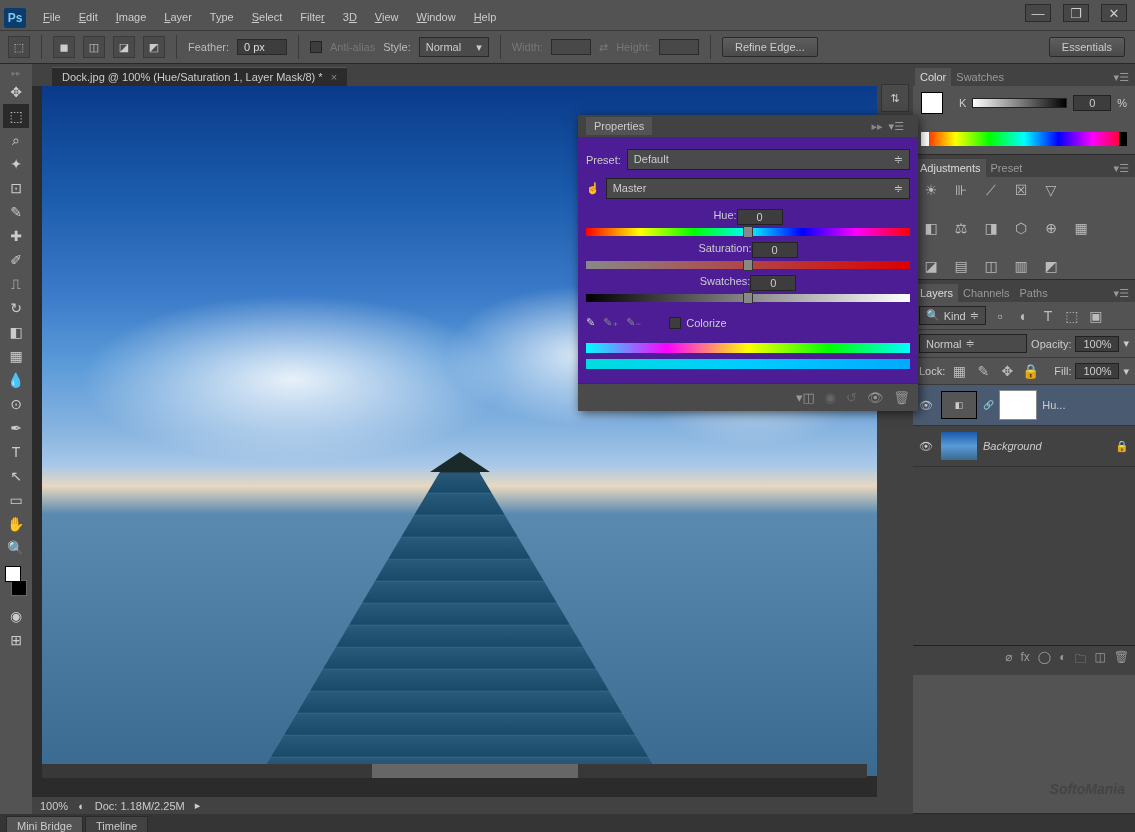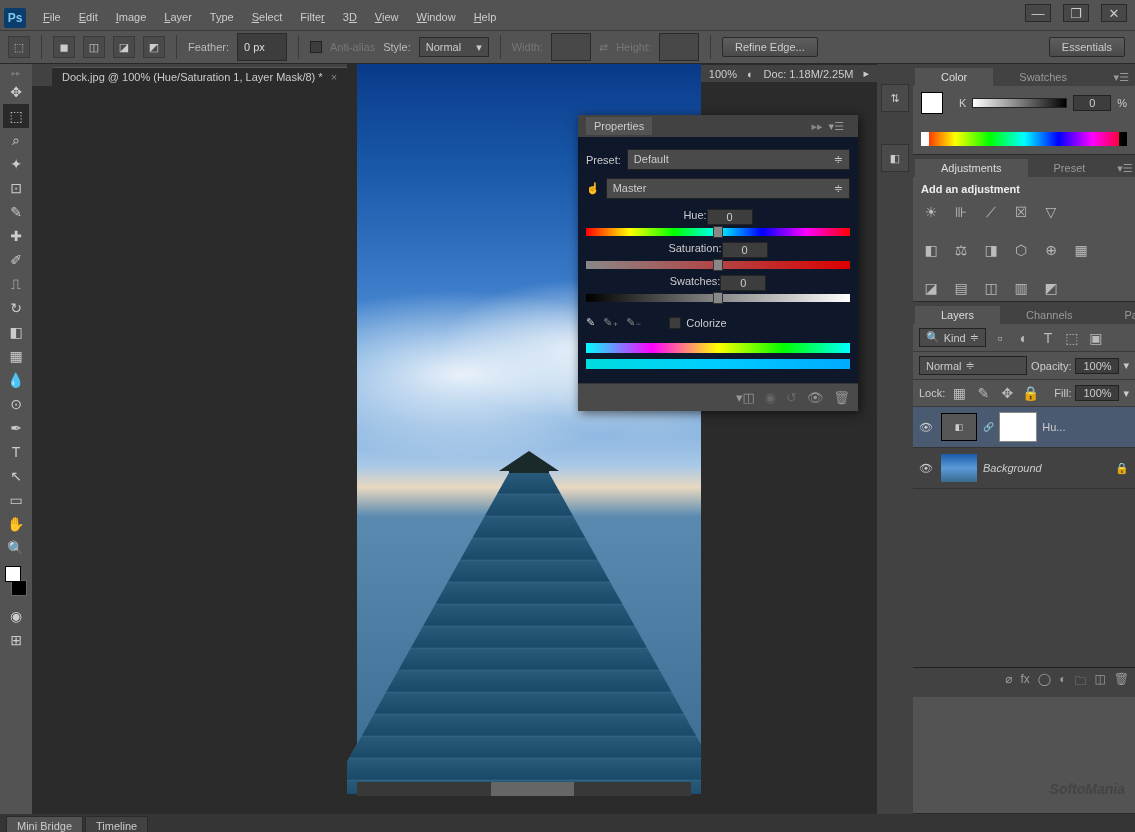--- a/index.html
+++ b/index.html
@@ -8,52 +8,52 @@
 .window-controls{position:absolute;top:4px;right:8px;display:flex;gap:12px}
 .window-controls span{width:26px;height:18px;background:#474747;display:flex;align-items:center;justify-content:center;font-size:13px;cursor:pointer;border:1px solid #2a2a2a}
 .menubar{height:22px;display:flex;align-items:flex-start;padding:0 4px;background:#535353}
 .ps-logo{width:22px;height:20px;background:#0a3d6b;color:#7ec8f0;font-weight:bold;font-size:12px;display:flex;align-items:center;justify-content:center;border-radius:2px;margin-right:8px}
 .menubar .menu-item{padding:3px 9px;cursor:pointer}
 .menubar .menu-item u{text-decoration:underline}
 .options-bar{height:34px;background:#535353;border-top:1px solid #3a3a3a;border-bottom:1px solid #282828;display:flex;align-items:center;padding:0 8px;gap:8px}
 .opt-icon{width:22px;height:22px;border:1px solid #3a3a3a;display:flex;align-items:center;justify-content:center;cursor:pointer;background:#4a4a4a}
 .opt-sep{width:1px;height:24px;background:#3a3a3a;margin:0 3px}
 .opt-label{color:#bbb}
-.opt-input{background:#3d3d3d;border:1px solid #2a2a2a;padding:2px 6px;width:50px;color:#ddd;height:28px}
+.opt-input{background:#3d3d3d;border:1px solid #2a2a2a;padding:2px 6px;width:50px;color:#ddd;height:16px}
 .opt-dropdown{background:#4a4a4a;border:1px solid #2a2a2a;padding:2px 6px;width:70px;display:flex;justify-content:space-between;align-items:center;height:20px}
 .opt-btn{background:linear-gradient(#5e5e5e,#4a4a4a);border:1px solid #2a2a2a;padding:3px 12px;cursor:pointer;border-radius:2px}
 .essentials{position:absolute;right:10px}
 .main-area{display:flex;height:calc(100% - 82px)}
 .tool-panel{width:32px;background:#535353;display:flex;flex-direction:column;align-items:center;padding-top:4px;gap:0}
 .tool-btn{width:26px;height:24px;display:flex;align-items:center;justify-content:center;cursor:pointer;color:#ccc;font-size:14px}
 .tool-btn.active{background:#2a2a2a}
 .color-swatches{width:26px;height:30px;position:relative;margin-top:6px}
 .color-fg{position:absolute;width:16px;height:16px;background:#fff;border:1px solid #000;top:0;left:2px;z-index:2}
 .color-bg{position:absolute;width:16px;height:16px;background:#000;border:1px solid #666;bottom:0;right:2px}
-.canvas-area{flex:1;background:#2b2b2b;display:flex;flex-direction:row;position:relative}
+.canvas-area{flex:1;background:#2b2b2b;display:flex;flex-direction:column;position:relative}
 .doc-tab-bar{height:22px;background:#424242;display:flex;align-items:flex-end;padding-left:20px}
 .doc-tab{background:#2b2b2b;padding:3px 10px;color:#eee;font-size:11px;display:flex;align-items:center;gap:8px;border-top:1px solid #555}
 .doc-tab .close-x{color:#888;cursor:pointer}
 .canvas{flex:1;position:relative;background:#2b2b2b;overflow:hidden}
 .image{position:absolute;left:10px;top:0;right:0;bottom:20px;background:linear-gradient(180deg,#0a3a8a 0%,#1a5aaa 15%,#3a7ac8 30%,#5a9ad8 40%,#88b4e0 50%,#a8c8e8 55%,#e8d8c0 58%,#5a8ab0 62%,#3a6a90 100%)}
 .clouds{position:absolute;top:25%;left:0;right:0;height:35%;background:radial-gradient(ellipse 300px 120px at 30% 50%,rgba(255,255,255,0.85),transparent 70%),radial-gradient(ellipse 200px 100px at 65% 40%,rgba(255,255,255,0.8),transparent 70%),radial-gradient(ellipse 150px 80px at 85% 55%,rgba(220,230,240,0.7),transparent 70%)}
 .pier{position:absolute;bottom:0;left:50%;transform:translateX(-50%);width:400px;height:44%;background:linear-gradient(180deg,transparent 0%,transparent 100%);clip-path:polygon(45% 0,55% 0,100% 100%,0 100%)}
 .pier-surface{position:absolute;inset:0;background:repeating-linear-gradient(180deg,#2a5a7a 0px,#1a4a6a 20px,#3a6a8a 22px),linear-gradient(90deg,transparent 0%,rgba(180,255,180,0.4) 10%,transparent 15%,transparent 85%,rgba(180,255,180,0.4) 90%,transparent 100%)}
 .hut{position:absolute;left:50%;top:53%;transform:translateX(-50%);width:60px;height:40px}
 .hut-roof{width:0;height:0;border-left:30px solid transparent;border-right:30px solid transparent;border-bottom:20px solid #1a2a2a;margin:0 auto}
 .hut-body{width:40px;height:20px;background:#1a2a2a;margin:0 auto}
 .status-bar-canvas{height:18px;background:#424242;display:flex;align-items:center;padding:0 8px;gap:10px;border-top:1px solid #2a2a2a}
 .bottom-tabs{height:22px;background:#353535;display:flex;align-items:flex-end;padding-left:6px}
 .bottom-tab{padding:3px 10px;background:#424242;border:1px solid #2a2a2a;margin-right:2px;cursor:pointer}
 .dock-strip{width:36px;background:#424242;display:flex;flex-direction:column;align-items:center;padding-top:20px;gap:6px}
 .dock-icon{width:28px;height:28px;display:flex;align-items:center;justify-content:center;background:#4a4a4a;cursor:pointer;border:1px solid #333}
 .right-panels{width:222px;background:#535353;display:flex;flex-direction:column}
 .panel{background:#535353;border-bottom:1px solid #2a2a2a}
 .panel-tabs{height:22px;display:flex;align-items:flex-end;background:#424242;padding-left:2px}
-.panel-tab{padding:3px 26px;cursor:pointer;color:#999}
+.panel-tab{padding:3px 5px;cursor:pointer;color:#999}
 .panel-tab.active{background:#535353;color:#ddd}
 .panel-menu{margin-left:auto;padding:2px 6px;cursor:pointer;color:#999}
 .panel-body{padding:6px 8px}
 .color-panel-body{display:flex;align-items:center;gap:6px}
 .color-mini-swatch{width:22px;height:22px;background:#fff;border:1px solid #000;position:relative}
 .color-mini-swatch::after{content:'';position:absolute;width:22px;height:22px;background:#000;border:1px solid #666;bottom:-8px;right:-8px;z-index:-1}
 .k-slider{flex:1;height:10px;background:linear-gradient(90deg,#fff,#000);position:relative;border:1px solid #222}
 .k-value{width:38px;background:#3d3d3d;border:1px solid #222;text-align:center;padding:1px}
 .gradient-strip{height:14px;margin:12px 8px 8px;background:linear-gradient(90deg,red,#ff0,#0f0,#0ff,#00f,#f0f,red);position:relative}
 .gradient-strip::before{content:'';position:absolute;left:0;top:0;bottom:0;width:8px;background:#fff}
@@ -69,21 +69,21 @@
 .layer-entry{display:flex;align-items:center;padding:6px;gap:6px;border-bottom:1px solid #333}
 .layer-entry.selected{background:#4a5a70}
 .vis-eye{width:16px;cursor:pointer}
 .layer-thumb{width:36px;height:28px;background:#fff;border:1px solid #000}
 .layer-thumb.adj{background:#555;display:flex;align-items:center;justify-content:center;font-size:9px}
 .layer-mask{width:36px;height:28px;background:#fff;border:2px solid #fff;outline:1px solid #888}
 .layer-bg-thumb{width:36px;height:28px;background:linear-gradient(180deg,#1a5aaa 0%,#5a9ad8 50%,#3a6a90 100%)}
 .layers-footer{display:flex;justify-content:flex-end;padding:4px 6px;gap:8px;background:#424242;border-top:1px solid #222}
 .layers-footer span{cursor:pointer;color:#999;font-size:12px}
 
-.properties-panel{position:absolute;left:578px;top:115px;width:280px;background:#0f172a;box-shadow:2px 2px 10px rgba(0,0,0,0.6);z-index:100}
+.properties-panel{position:absolute;left:578px;top:115px;width:340px;background:#4c1d95;box-shadow:2px 2px 10px rgba(0,0,0,0.6);z-index:100}
 .prop-header{height:22px;background:#424242;display:flex;align-items:center;padding:0 8px}
 .prop-header span:first-child{background:#535353;padding:3px 8px}
 .prop-body{padding:8px}
 .prop-title-row{display:flex;align-items:center;gap:6px;padding:4px 0 10px}
 .prop-title-icon{width:20px;height:18px;background:#444;border:1px solid #222}
 .prop-row{display:flex;align-items:center;gap:6px;padding:4px 0}
 .prop-dropdown{flex:1;background:#4a4a4a;border:1px solid #222;padding:3px 6px;display:flex;justify-content:space-between}
 .prop-slider-group{margin:6px 0}
 .prop-slider-label{display:flex;justify-content:center;margin-bottom:3px}
 .prop-slider-val{width:46px;background:#3d3d3d;border:1px solid #222;text-align:center;padding:1px}
@@ -238,21 +238,20 @@
       </div>
       <div class="gradient-strip"></div>
     </div>
 
     <div class="panel">
       <div class="panel-tabs">
         <div class="panel-tab active">Adjustments</div>
         <div class="panel-tab">Preset</div>
         <span class="panel-menu">▾☰</span>
       </div>
-      <div class="adj-label">Add an adjustment</div>
       <div class="adj-icons">
         <div class="adj-icon">☀</div>
         <div class="adj-icon">⊪</div>
         <div class="adj-icon">⟋</div>
         <div class="adj-icon">☒</div>
         <div class="adj-icon">▽</div>
         <div style="width:100%"></div>
         <div class="adj-icon">◧</div>
         <div class="adj-icon">⚖</div>
         <div class="adj-icon">◨</div>

